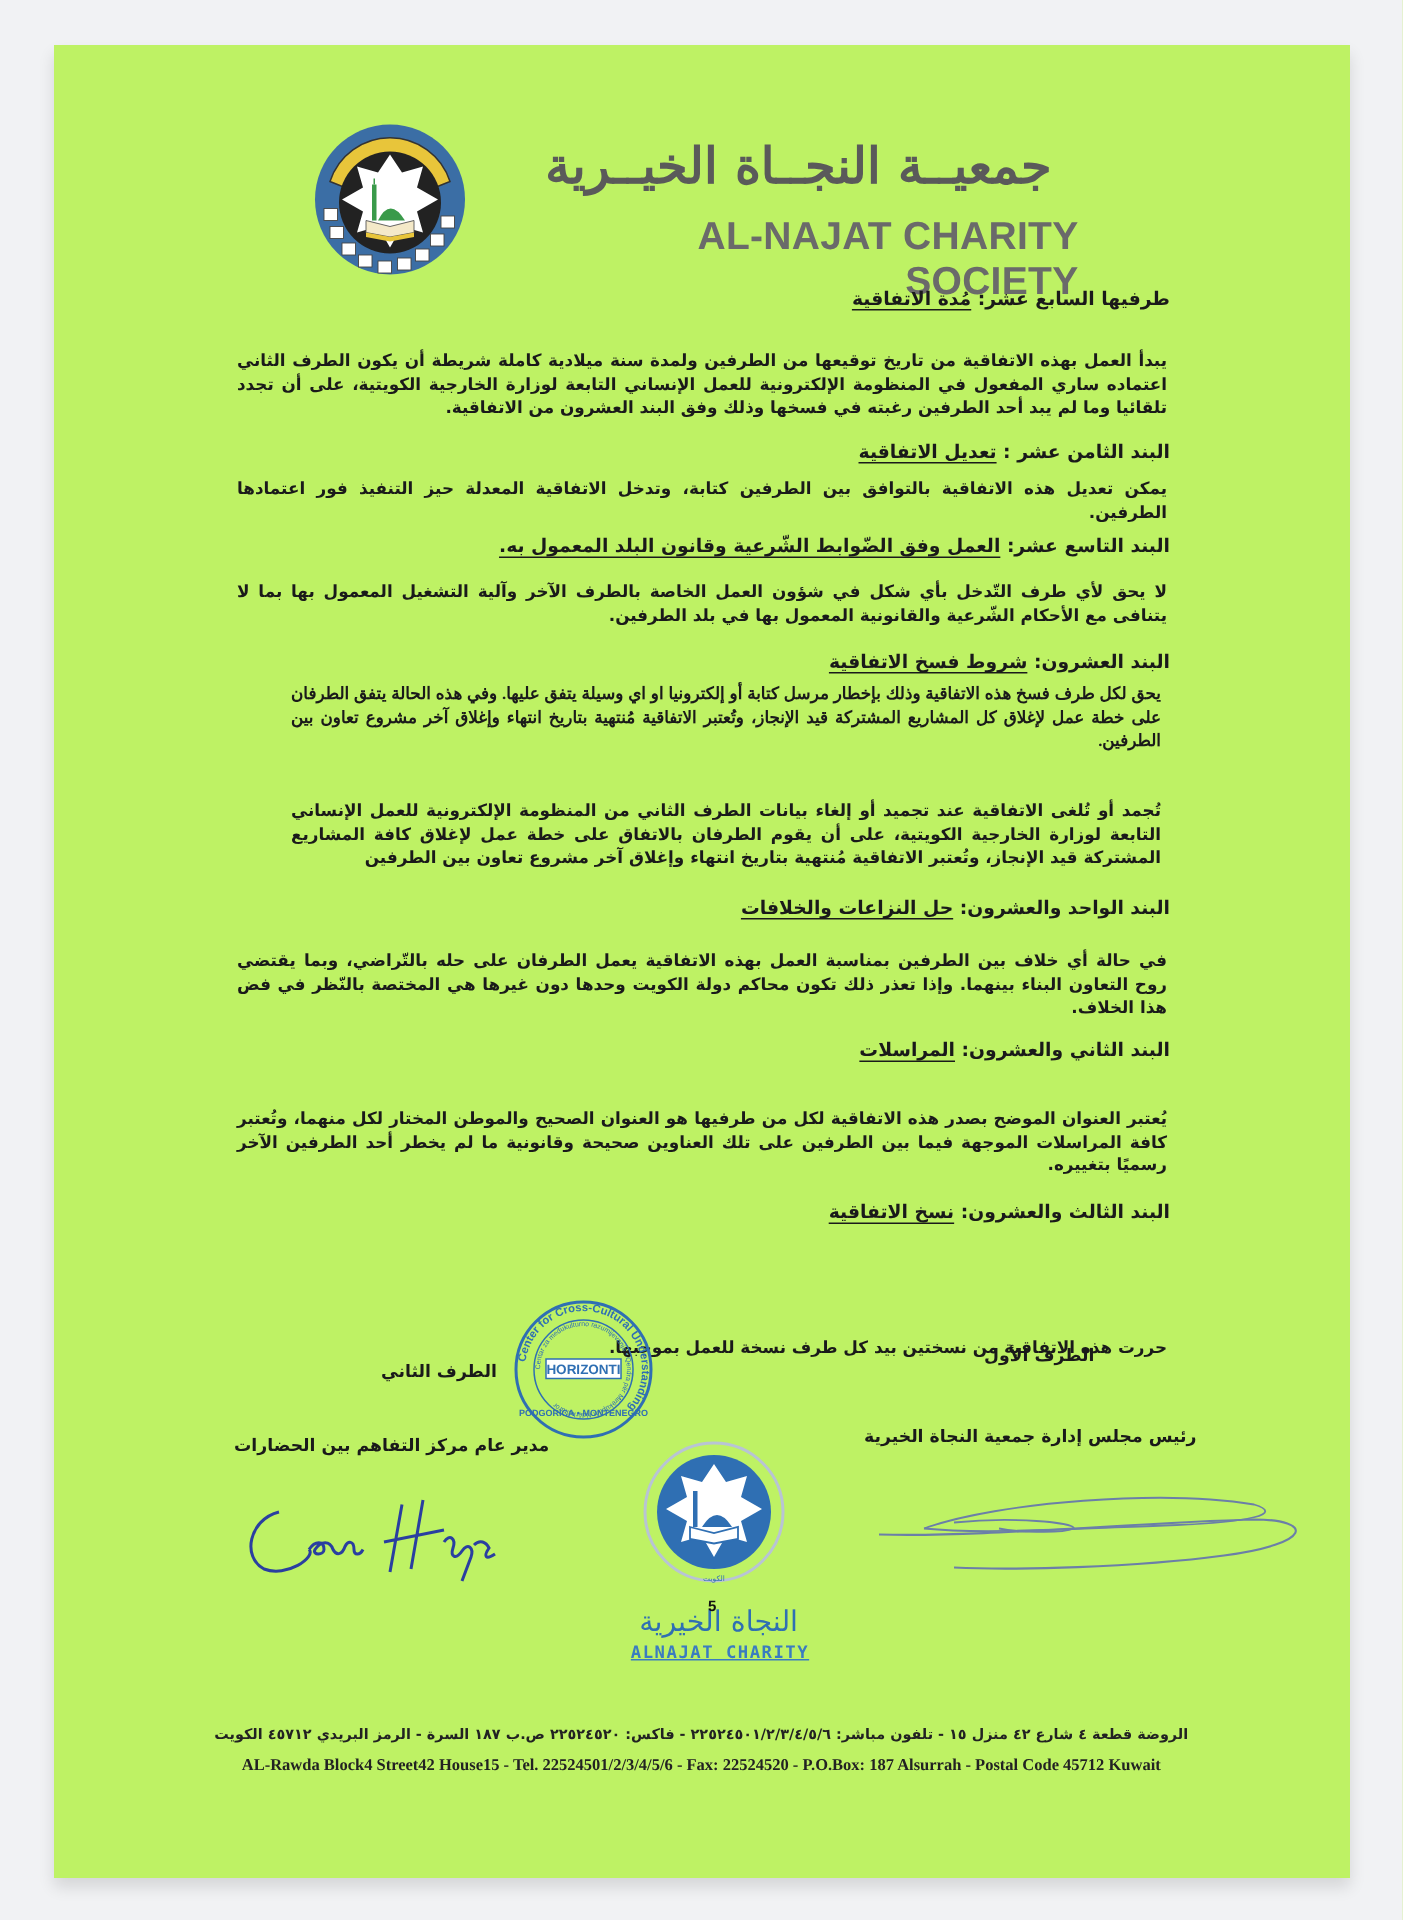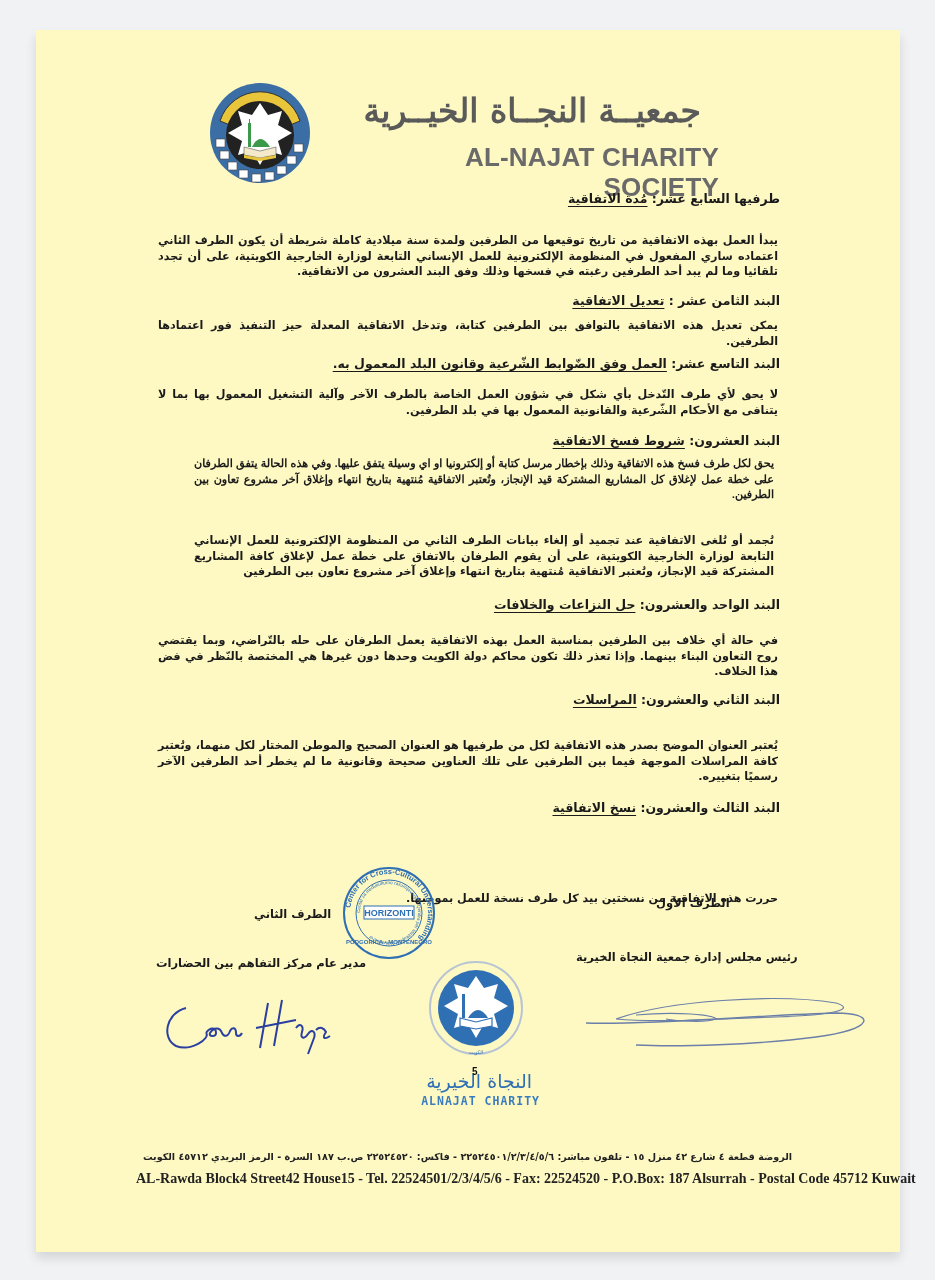--- a/index.html
+++ b/index.html
@@ -9,21 +9,21 @@
       width: 935px;
       height: 1280px;
       overflow: hidden;
     }
     .page {
       position: absolute;
       left: 36px;
       top: 30px;
       width: 864px;
       height: 1222px;
-      background: #fef9c3;
+      background: #bef264;
       box-shadow: 0 6px 10px rgba(0,0,0,0.12);
     }
     .ar {
       font-family: "DejaVu Sans", sans-serif;
       direction: rtl;
       color: #1a1a1a;
     }
     
     .logo {
       position: absolute;
@@ -130,26 +130,27 @@
       font-size: 19px;
       color: #2f6fb3;
       direction: rtl;
       line-height: 22px;
     }
     .seal-en {
       position: absolute;
       left: 384px;
       top: 1064px;
       width: 120px;
-      text-align: right;
+      text-align: center;
       font-family: "DejaVu Sans Mono", monospace;
       font-weight: bold;
       font-size: 11.5px;
       color: #3a7cc0;
       letter-spacing: 1px;
+      text-decoration: underline;
     }
     .page-num {
       position: absolute;
       left: 436px;
       top: 1036px;
       font-family: "Liberation Sans", sans-serif;
       font-weight: bold;
       font-size: 10px;
       color: #111;
     }
@@ -180,21 +181,21 @@
       color: #222;
     }
     .footer-en {
       position: absolute;
       left: 100px;
       top: 1141px;
       width: 663px;
       text-align: center;
       font-family: "Liberation Serif", serif;
       font-weight: bold;
-      font-size: 14px;
+      font-size: 11px;
       color: #222;
       white-space: nowrap;
     }
     .footer-email {
       position: absolute;
       left: 100px;
       top: 1160px;
       width: 663px;
       text-align: center;
       font-family: "Liberation Serif", serif;

